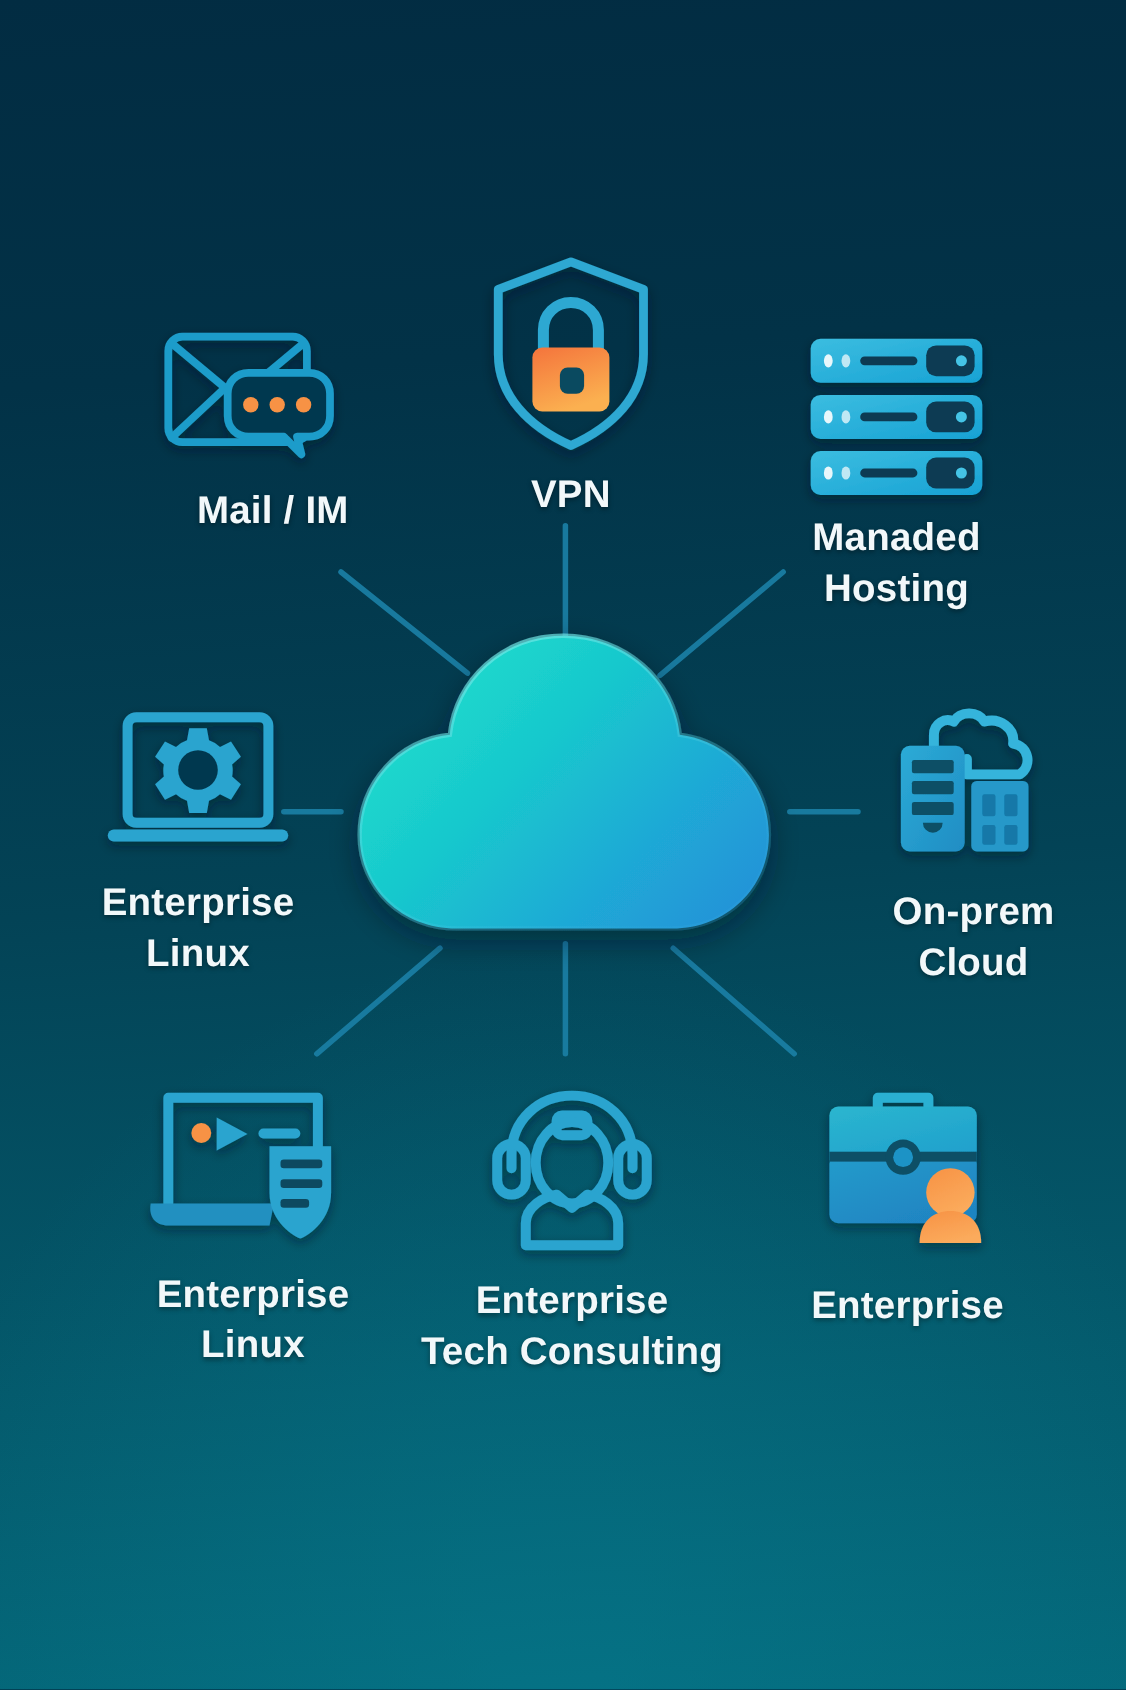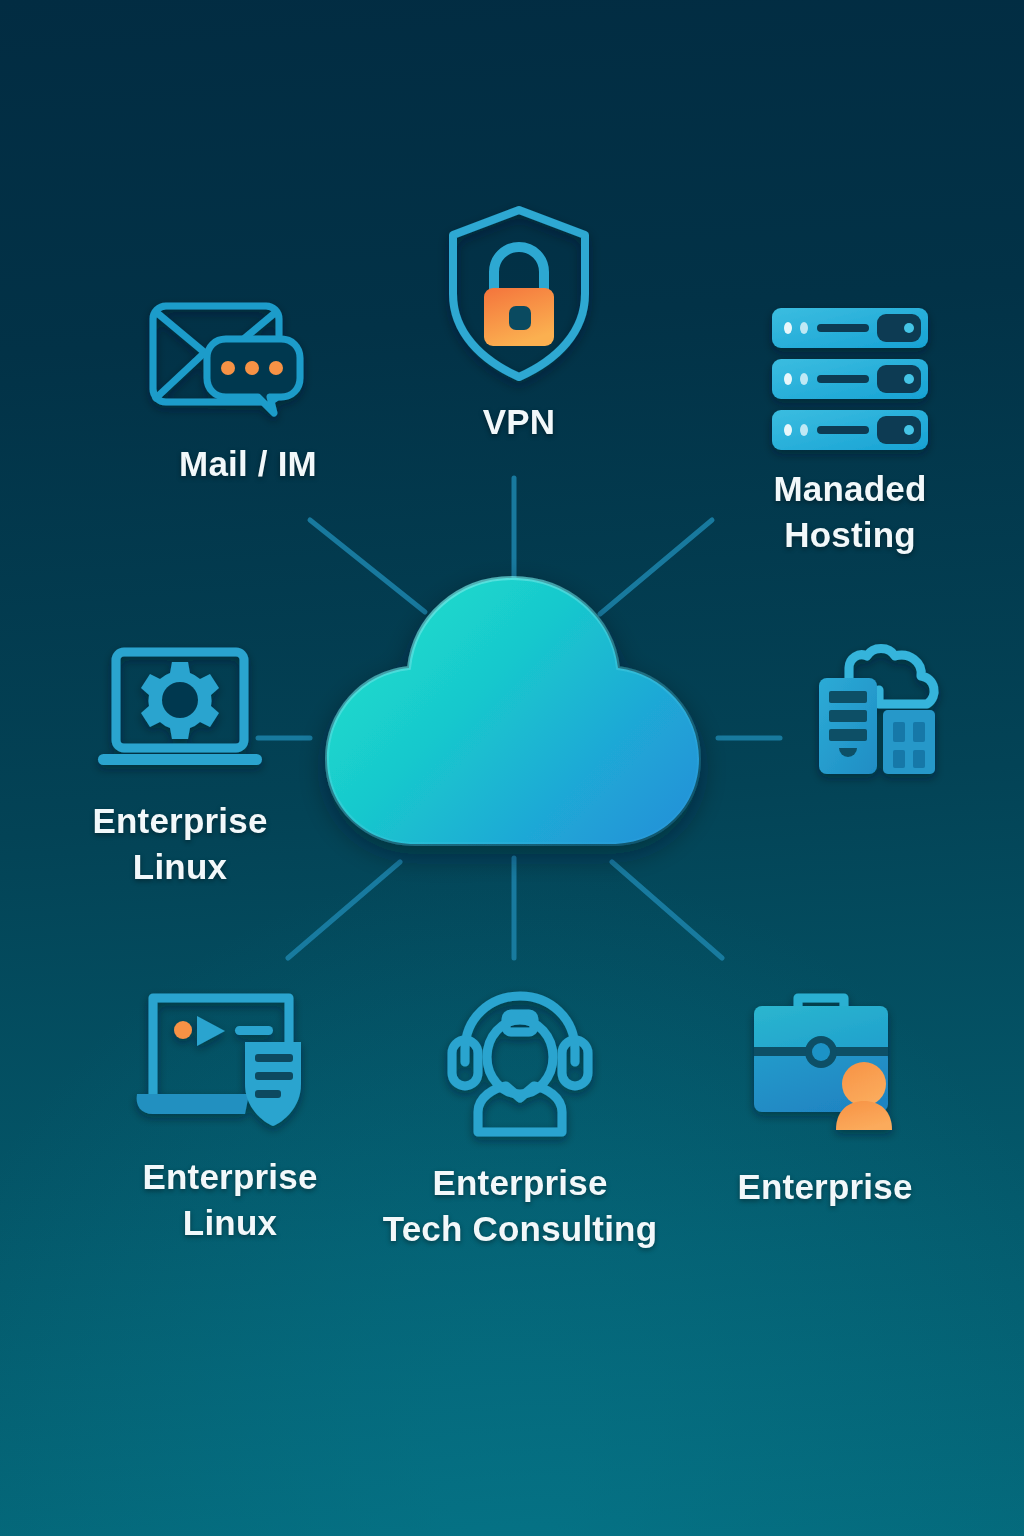--- a/index.html
+++ b/index.html
@@ -57,22 +57,22 @@
     font-weight: 600;
     line-height: 1.32;
     text-align: center;
     letter-spacing: 0.2px;
     text-shadow: 0 2px 5px rgba(0,0,0,0.40);
     white-space: pre-line;
   }
 
   
   #node-mail       { left: 88px;  top: 300px;  width: 320px; }
-  #node-vpn        { left: 399px; top: 202px;  width: 240px; }
-  #node-hosting    { left: 700px; top: 306px;  width: 300px; justify-content: space-between; }
+  #node-vpn        { left: 399px; top: 230px;  width: 240px; }
+  #node-hosting    { left: 665px; top: 306px;  width: 300px; justify-content: space-between; }
   #node-entlinux-l { left: 40px;  top: 648px;  width: 280px; }
   #node-onprem     { left: 760px; top: 648px;  width: 250px; }
   #node-entlinux-b { left: 80px;  top: 988px;  width: 300px; }
   #node-techcons   { left: 360px; top: 988px;  width: 320px; }
   #node-consulting { left: 690px; top: 988px;  width: 270px; }
 
   #node-mail .label       { margin-top: 16px; }
   #node-vpn .label        { margin-top: 12px; }
   #node-hosting .label    { margin-top: 14px; }
   #node-entlinux-l .label { margin-top: 18px; }
@@ -290,20 +290,22 @@
           <rect x="24" y="81" width="38" height="12" rx="2" fill="#0c4f66"></rect>
           <path d="M 34 100 L 52 100 A 9 9 0 0 1 34 100 Z" fill="#0c4f66"></path>
           <rect x="78" y="62" width="52" height="64" rx="5" fill="#2798c9"></rect>
           <rect x="88" y="74" width="12" height="20" rx="2" fill="#1378a8"></rect>
           <rect x="108" y="74" width="12" height="20" rx="2" fill="#1378a8"></rect>
           <rect x="88" y="102" width="12" height="18" rx="2" fill="#1378a8"></rect>
           <rect x="108" y="102" width="12" height="18" rx="2" fill="#1378a8"></rect>
         </g>
       </svg>
     </div>
+    <div class="label">On-prem
+Cloud</div>
   </div>
 
   <div class="node" id="node-entlinux-b">
     <div class="icon-box">
       <svg width="190" height="146" viewBox="0 0 190 146">
         <defs>
           <filter id="sh6" x="-20%" y="-20%" width="150%" height="155%">
             <feDropShadow dx="0" dy="4" stdDeviation="5" flood-color="#001a28" flood-opacity="0.45"></feDropShadow>
           </filter>
         </defs>

